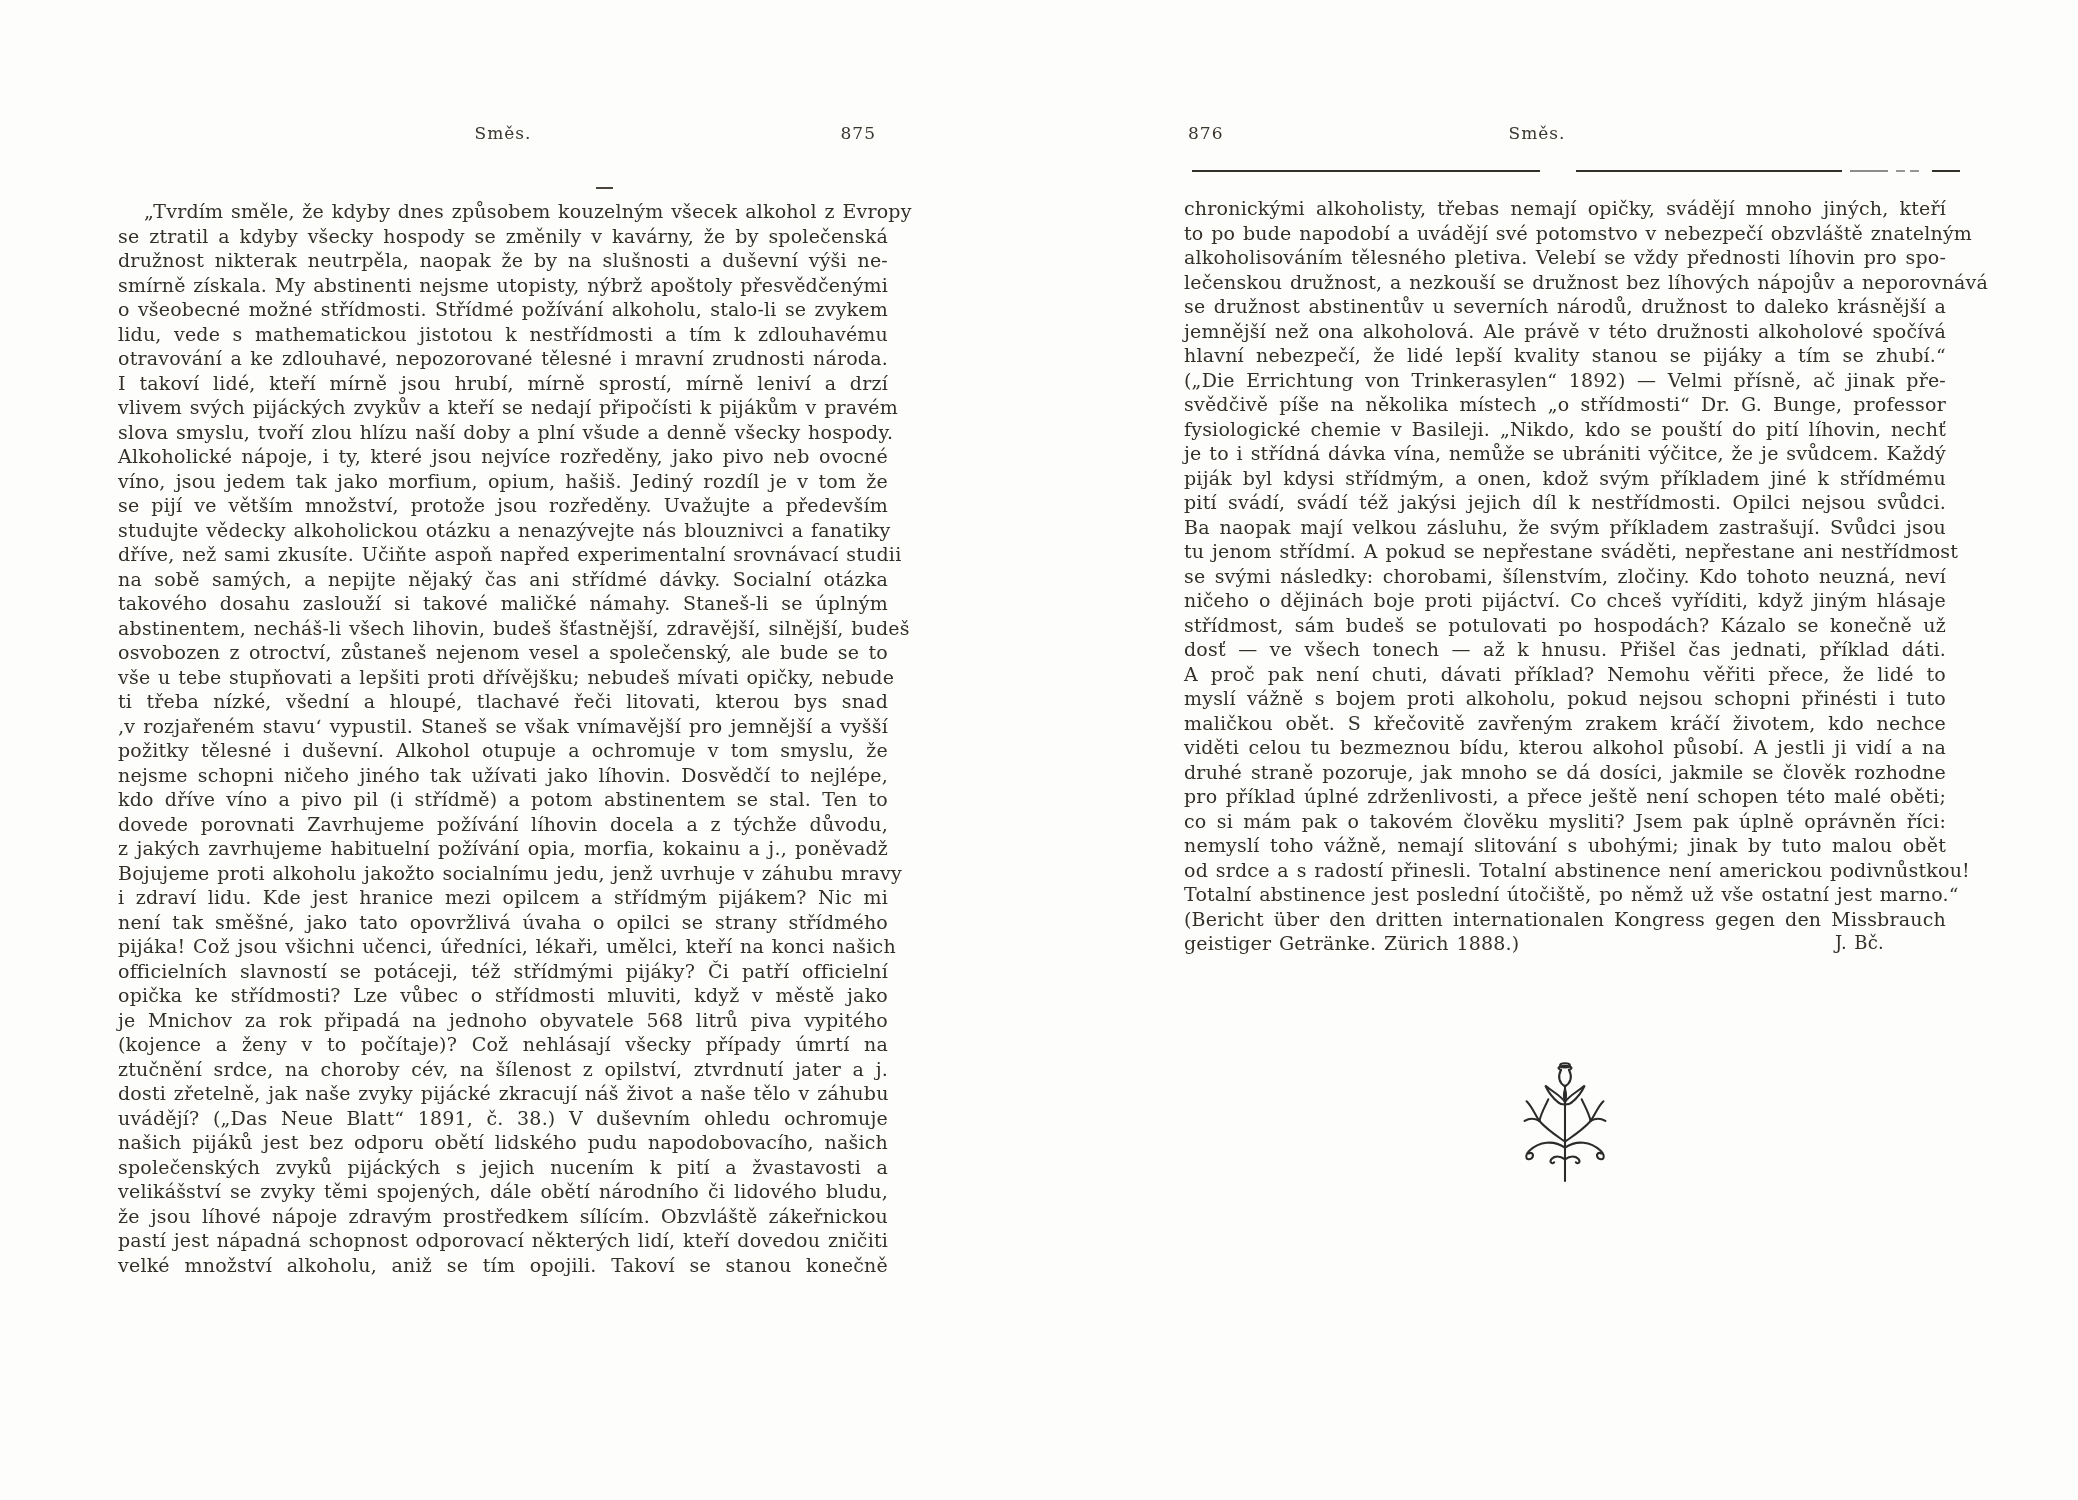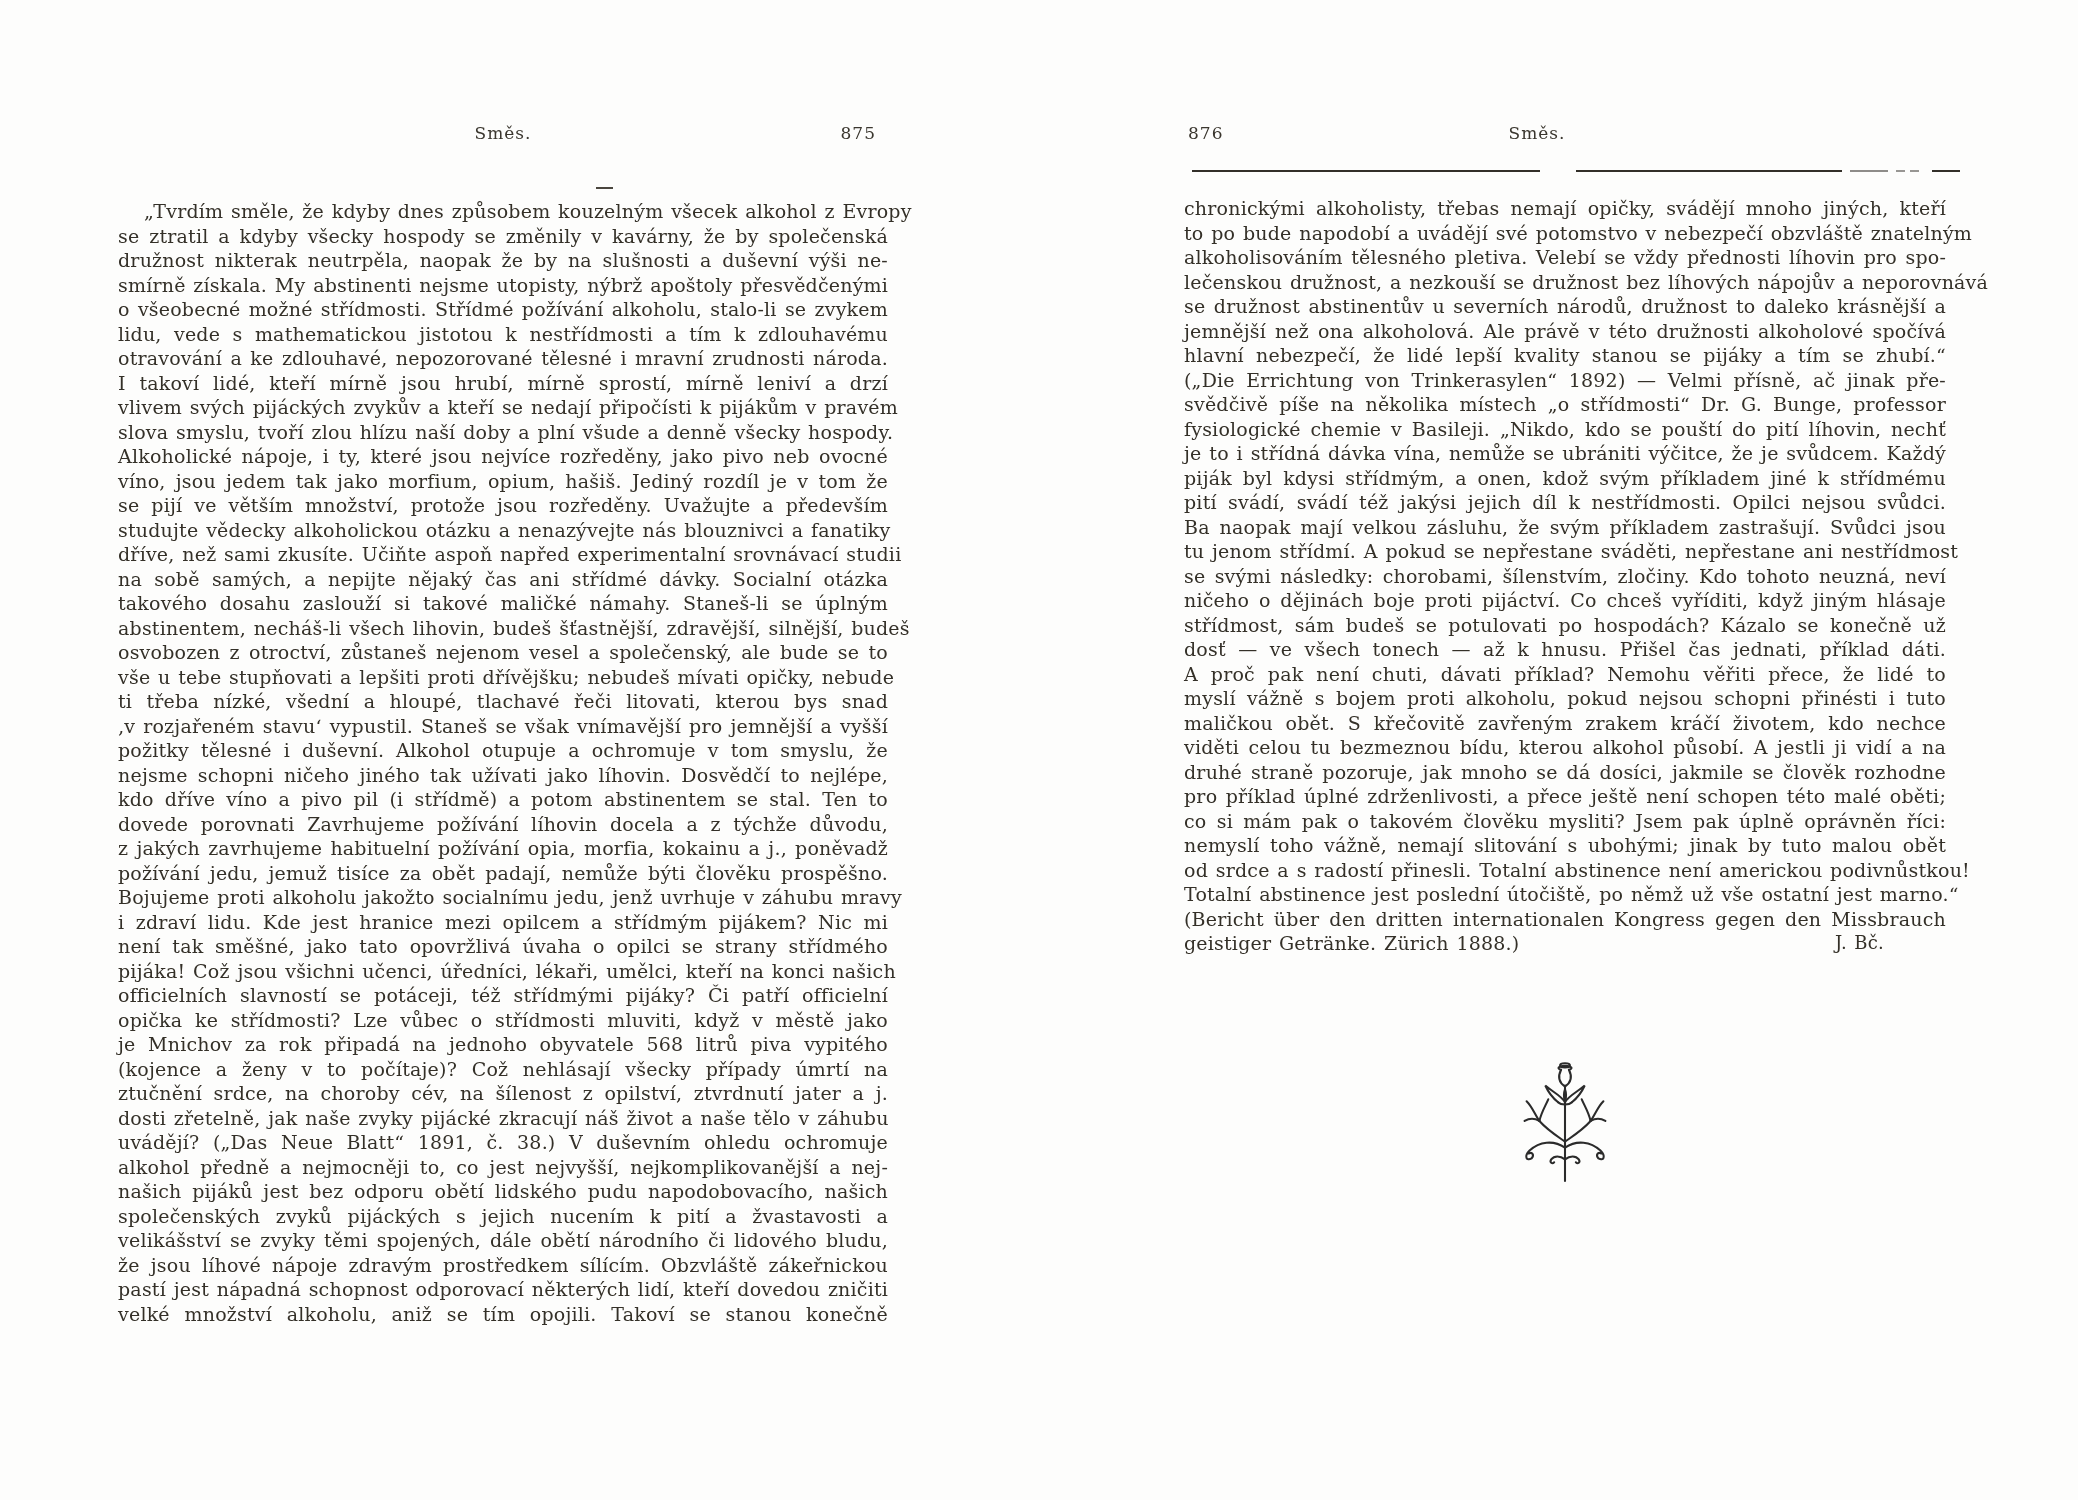--- a/index.html
+++ b/index.html
@@ -87,33 +87,31 @@
         <div class="line">abstinentem, necháš-li všech lihovin, budeš šťastnější, zdravější, silnější, budeš</div>
         <div class="line">osvobozen z otroctví, zůstaneš nejenom vesel a společenský, ale bude se to</div>
         <div class="line">vše u tebe stupňovati a lepšiti proti dřívějšku; nebudeš mívati opičky, nebude</div>
         <div class="line">ti třeba nízké, všední a hloupé, tlachavé řeči litovati, kterou bys snad</div>
         <div class="line">‚v rozjařeném stavu‘ vypustil. Staneš se však vnímavější pro jemnější a vyšší</div>
         <div class="line">požitky tělesné i duševní. Alkohol otupuje a ochromuje v tom smyslu, že</div>
         <div class="line">nejsme schopni ničeho jiného tak užívati jako líhovin. Dosvědčí to nejlépe,</div>
         <div class="line">kdo dříve víno a pivo pil (i střídmě) a potom abstinentem se stal. Ten to</div>
         <div class="line">dovede porovnati Zavrhujeme požívání líhovin docela a z týchže důvodu,</div>
         <div class="line">z jakých zavrhujeme habituelní požívání opia, morfia, kokainu a j., poněvadž</div>
-        <div class="line">požívání jedu, jemuž tisíce za obět padají, nemůže býti člověku prospěšno.</div>
         <div class="line">Bojujeme proti alkoholu jakožto socialnímu jedu, jenž uvrhuje v záhubu mravy</div>
         <div class="line">i zdraví lidu. Kde jest hranice mezi opilcem a střídmým pijákem? Nic mi</div>
         <div class="line">není tak směšné, jako tato opovržlivá úvaha o opilci se strany střídmého</div>
         <div class="line">pijáka! Což jsou všichni učenci, úředníci, lékaři, umělci, kteří na konci našich</div>
         <div class="line">officielních slavností se potáceji, též střídmými pijáky? Či patří officielní</div>
         <div class="line">opička ke střídmosti? Lze vůbec o střídmosti mluviti, když v městě jako</div>
         <div class="line">je Mnichov za rok připadá na jednoho obyvatele 568 litrů piva vypitého</div>
         <div class="line">(kojence a ženy v to počítaje)? Což nehlásají všecky případy úmrtí na</div>
         <div class="line">ztučnění srdce, na choroby cév, na šílenost z opilství, ztvrdnutí jater a j.</div>
         <div class="line">dosti zřetelně, jak naše zvyky pijácké zkracují náš život a naše tělo v záhubu</div>
         <div class="line">uvádějí? („Das Neue Blatt“ 1891, č. 38.) V duševním ohledu ochromuje</div>
-        <div class="line">alkohol předně a nejmocněji to, co jest nejvyšší, nejkomplikovanější a nej-</div>
         <div class="line">našich pijáků jest bez odporu obětí lidského pudu napodobovacího, našich</div>
         <div class="line">společenských zvyků pijáckých s jejich nucením k pití a žvastavosti a</div>
         <div class="line">velikášství se zvyky těmi spojených, dále obětí národního či lidového bludu,</div>
         <div class="line">že jsou líhové nápoje zdravým prostředkem sílícím. Obzvláště zákeřnickou</div>
         <div class="line">pastí jest nápadná schopnost odporovací některých lidí, kteří dovedou zničiti</div>
         <div class="line">velké množství alkoholu, aniž se tím opojili. Takoví se stanou konečně</div>
       </div>
   </div>
 
   <div class="page-col col-right">

